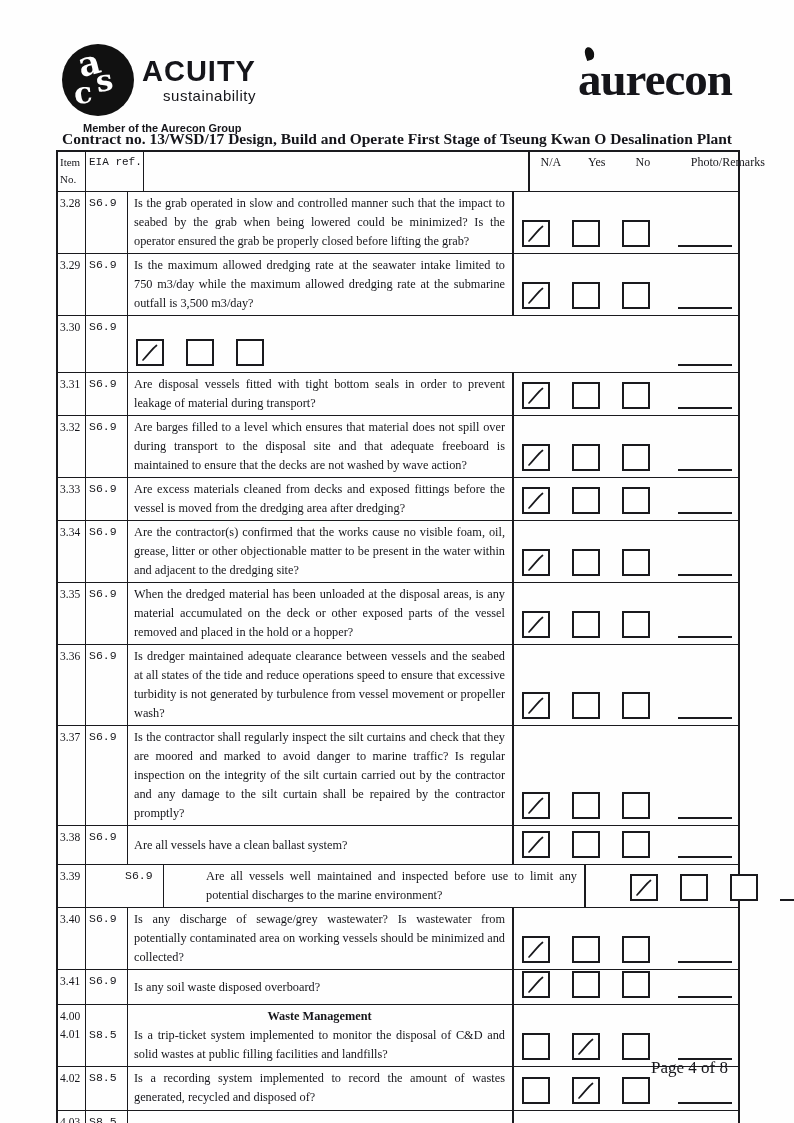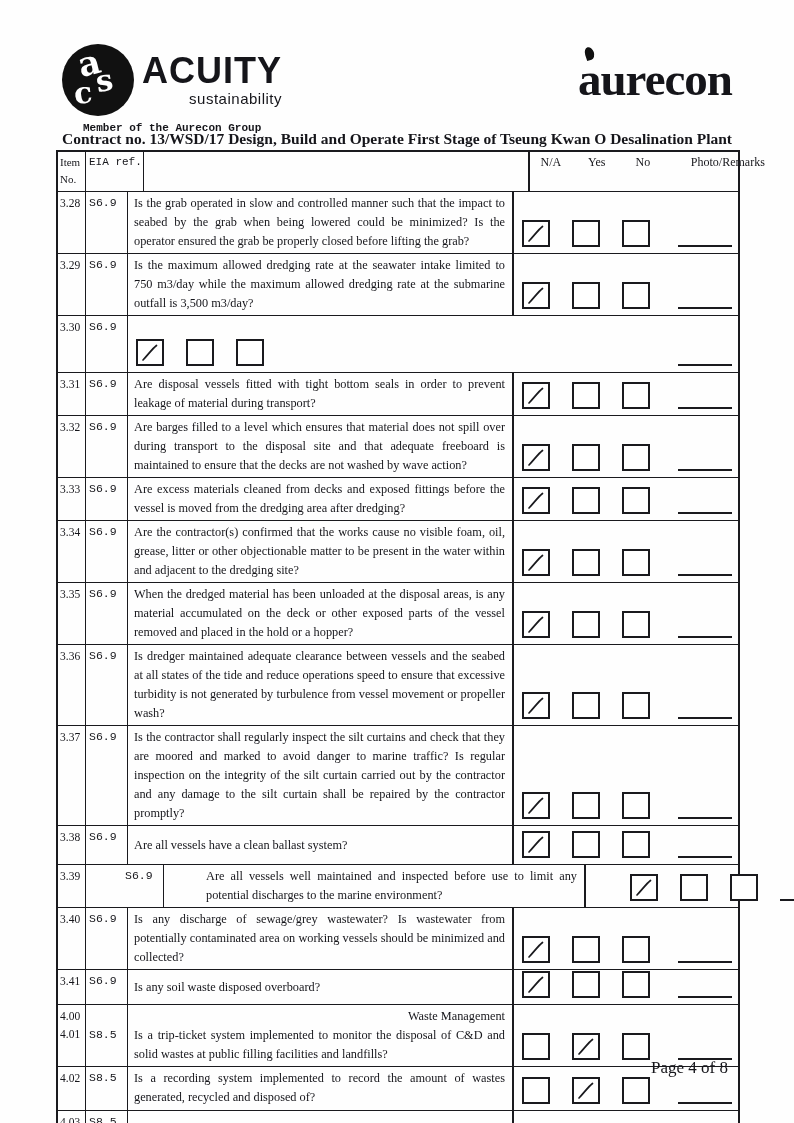--- a/index.html
+++ b/index.html
@@ -8,44 +8,44 @@
 
   
   .acuity{position:absolute;left:62px;top:44px;width:260px;}
   .acuity-top{display:flex;align-items:center;}
   .acuity-circle{position:relative;width:72px;height:72px;border-radius:50%;background:#111;flex:0 0 auto;}
   .acuity-circle span{position:absolute;color:#fff;font-family:"DejaVu Serif",serif;font-weight:bold;line-height:1;}
   .ac-a{font-size:34px;left:16px;top:2px;transform:rotate(-14deg);}
   .ac-s{font-size:30px;left:34px;top:22px;transform:rotate(-10deg);}
   .ac-c{font-size:30px;left:12px;top:34px;transform:rotate(-6deg);}
   .acuity-names{margin-left:8px;font-family:"Liberation Sans",sans-serif;}
-  .acuity-name{font-size:36px;font-weight:bold;letter-spacing:1px;line-height:1;}
+  .acuity-name{font-size:29px;font-weight:bold;letter-spacing:1px;line-height:1;}
   .acuity-sub{font-size:15px;text-align:right;margin-top:1px;letter-spacing:.5px;}
-  .acuity-tag{font-family:Liberation Mono, monospace;font-size:11px;font-weight:bold;margin-top:6px;margin-left:4px;padding-left:17px;}
+  .acuity-tag{font-family:Liberation Sans, sans-serif;font-size:11px;font-weight:bold;margin-top:6px;margin-left:4px;padding-left:17px;}
 
   .aurecon{position:absolute;right:62px;top:56px;font-family:Liberation Serif, serif;
            font-weight:800;font-size:47px;letter-spacing:-1px;line-height:1;}
   .aurecon .a-first{position:relative;display:inline-block;}
   .aurecon .a-first::before{content:"";position:absolute;left:7px;top:-9px;width:9px;height:13px;
            background:#111;border-radius:55% 55% 55% 0;transform:rotate(-18deg);}
 
   
   .doc-title{position:absolute;left:0;top:130px;width:100%;text-align:center;
              font-weight:bold;font-size:15.5px;}
 
   
   .sheet{position:absolute;left:56px;top:150px;width:684px;border:2px solid #1a1a1e;box-sizing:border-box;}
   .row{display:flex;border-bottom:1.6px solid #1a1a1e;box-sizing:border-box;}
   .t-body .row:last-child{border-bottom:none;}
   .c-item{flex:0 0 28px;border-right:1.5px solid #1a1a1e;padding:2px 1px 2px 2px;font-size:11.5px;line-height:18px;box-sizing:border-box;}
   .c-ref{flex:0 0 42px;border-right:1.5px solid #1a1a1e;padding:2px 1px 2px 3px;font-size:11.5px;line-height:18px;
          white-space:nowrap;overflow:visible;box-sizing:border-box;font-family:Liberation Mono, monospace;}
   .c-q{flex:0 0 386px;border-right:2px solid #1a1a1e;padding:2px 7px 2px 6px;font-size:12.3px;line-height:19px;
        text-align:justify;box-sizing:border-box;}
-  .q-section{font-weight:normal;text-align:right;}
+  .q-section{font-weight:bold;text-align:center;}
   .c-checks{flex:1 1 auto;position:relative;display:flex;align-items:flex-end;padding:0 2px 6px 8px;box-sizing:border-box;}
   .box{width:24px;height:23px;border:2px solid #1a1a1e;margin-right:22px;position:relative;flex:0 0 auto;box-sizing:content-box;background:#fff;}
   .tick{position:absolute;left:0;top:0;width:100%;height:100%;}
   .rem-line{margin-left:auto;margin-right:4px;width:54px;border-bottom:2.2px solid #1a1a1e;height:0;flex:0 0 auto;}
   .blank{height:19px;}
 
   
   .t-head .row{border-bottom:1.8px solid #1a1a1e;min-height:40px;}
   .t-head .c-item,.t-head .c-ref{font-size:11px;line-height:17px;}
   .h-checks{flex:1 1 auto;position:relative;font-size:12px;font-weight:normal;}

